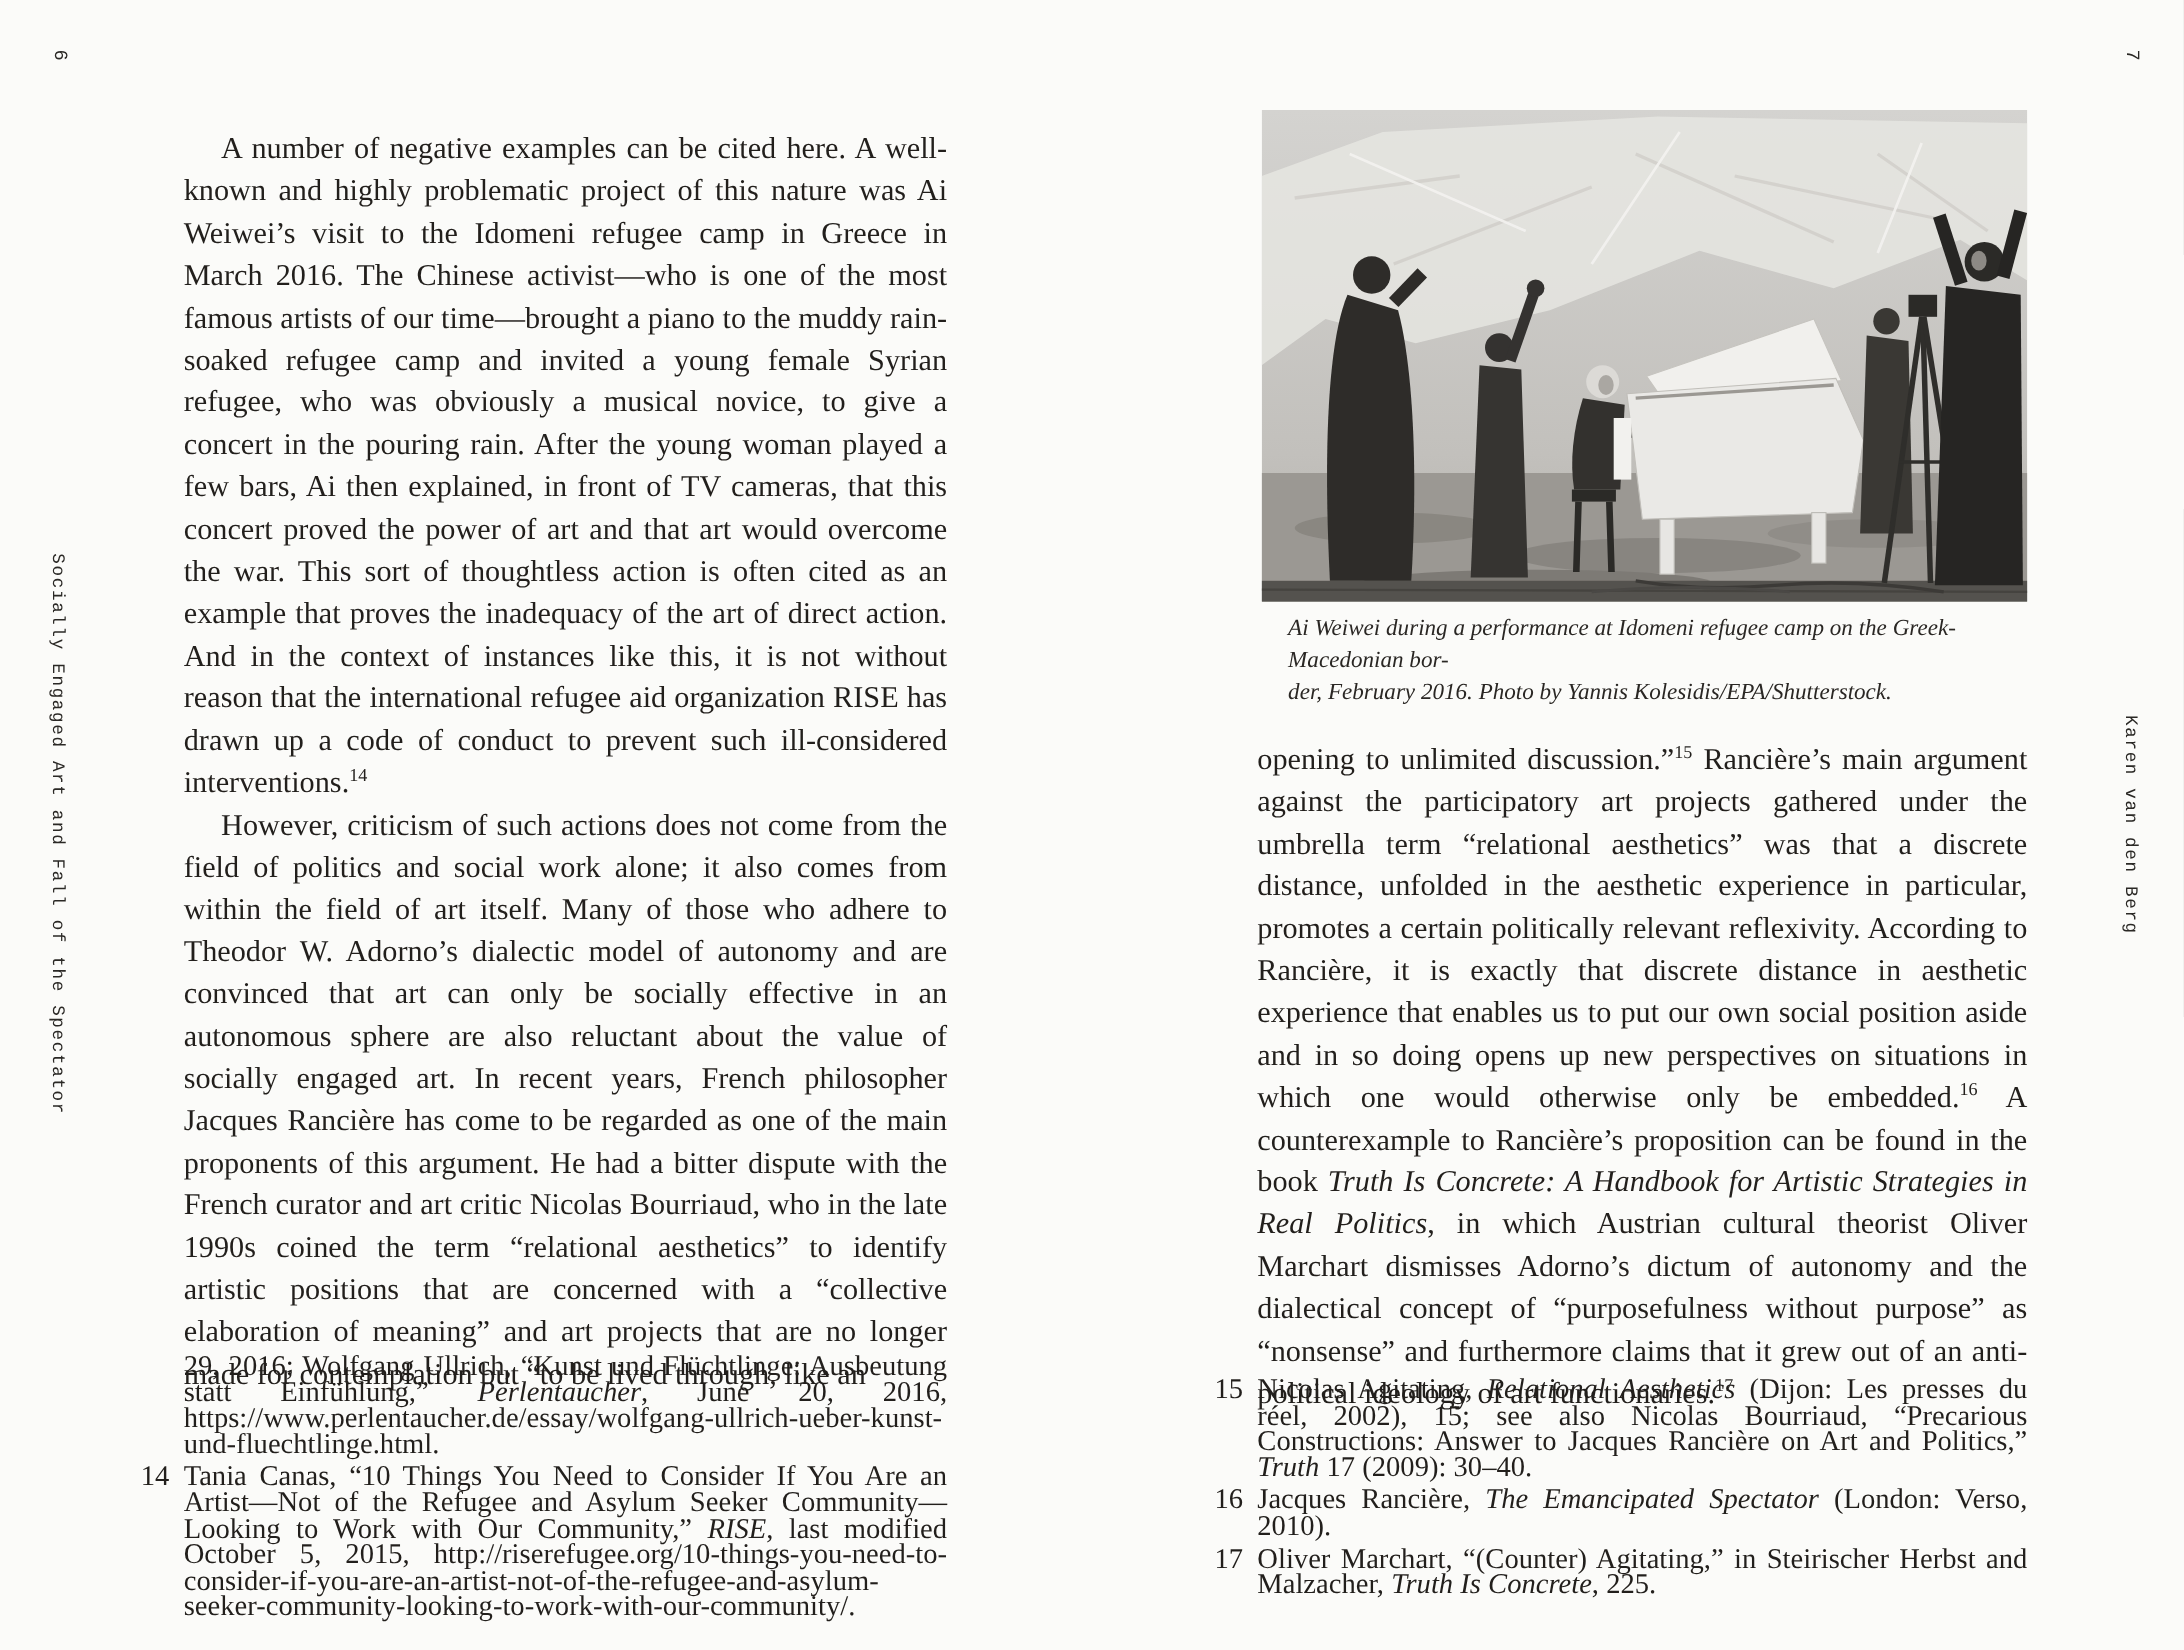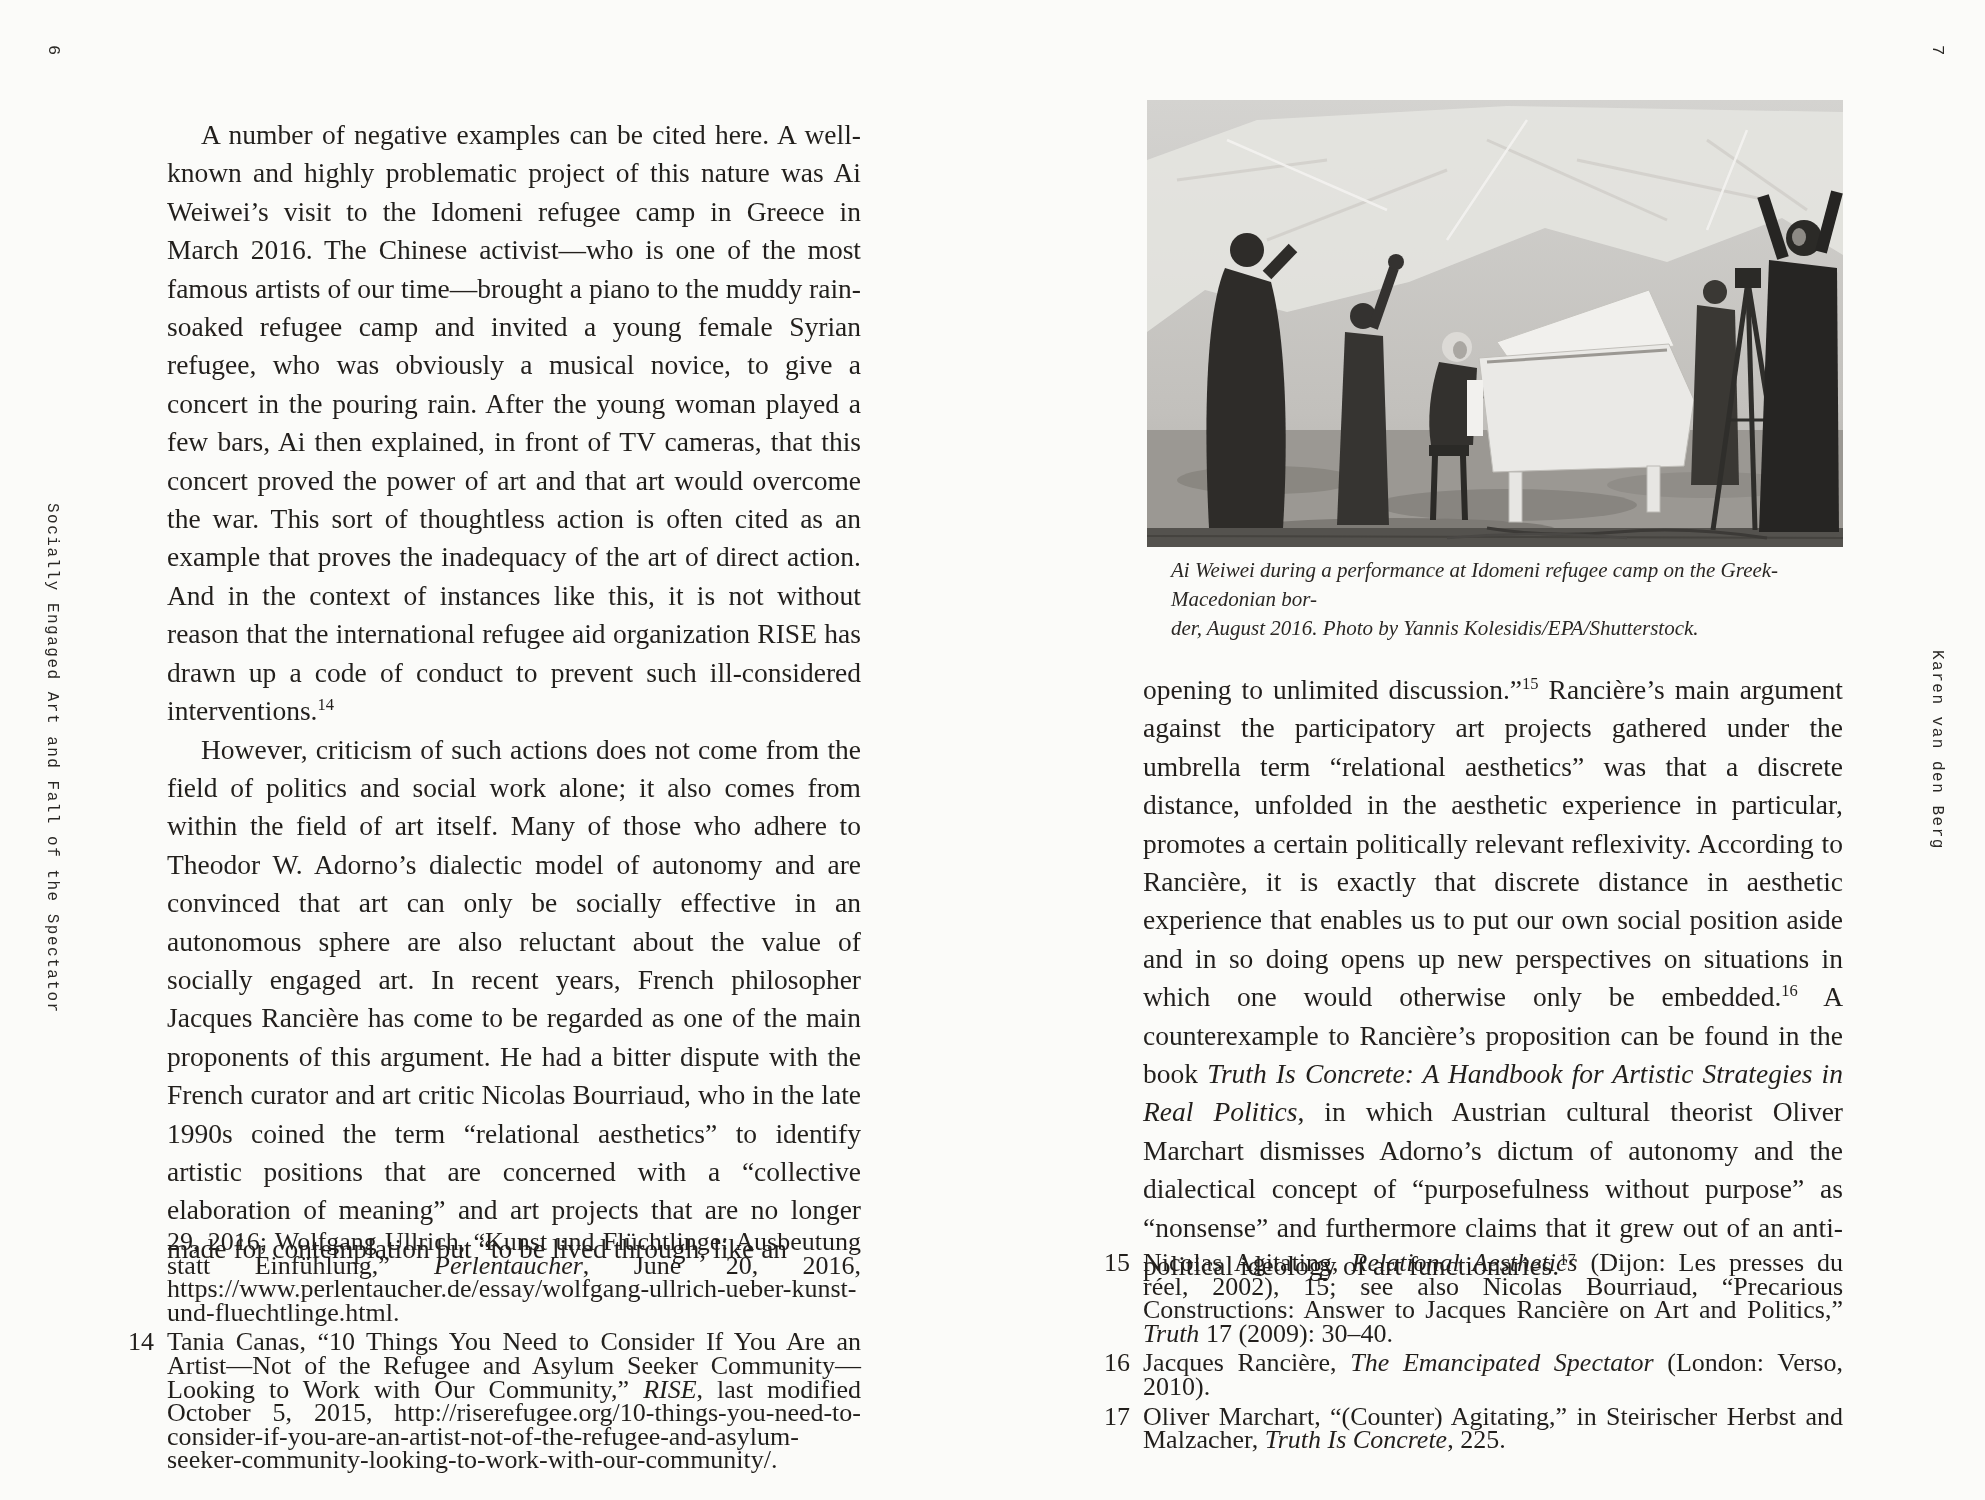--- a/index.html
+++ b/index.html
@@ -150,21 +150,21 @@
     <path d="M622,160 L612,432 L692,432 L690,168 Z" fill="#262523"></path>
     <line x1="636" y1="158" x2="616" y2="96" stroke="#262523" stroke-width="12"></line>
     <line x1="674" y1="152" x2="690" y2="92" stroke="#262523" stroke-width="12"></line>
 
     <path d="M340,428 q60,10 130,4 t150,6" stroke="#3c3a37" stroke-width="3" fill="none"></path>
     <path d="M300,438 q90,-8 180,0" stroke="#4a4845" stroke-width="2.5" fill="none"></path>
   </svg>
 
   <div class="caption" style="left:1143px;top:556px;width:702px;margin-left:28px;">
     <div>Ai Weiwei during a performance at Idomeni refugee camp on the Greek-Macedonian bor-</div>
-    <div>der, August 2016. Photo by Yannis Kolesidis/EPA/Shutterstock.</div>
+    <div>der, February 2016. Photo by Yannis Kolesidis/EPA/Shutterstock.</div>
   </div>
 
   <div class="bodytext" style="left:1143px;top:645px;width:700px;">
     <p><span>opening to unlimited discussion.”</span><sup>15</sup><span> Rancière’s main argument against the participatory art projects gathered under the umbrella term “relational aesthetics” was that a discrete distance, unfolded in the aesthetic experience in particular, promotes a certain politically relevant reflexivity. According to Rancière, it is exactly that discrete distance in aesthetic experience that enables us to put our own social position aside and in so doing opens up new perspectives on situations in which one would otherwise only be embedded.</span><sup>16</sup><span> A counterexample to Rancière’s proposition can be found in the book </span><span class="it">Truth Is Concrete: A Handbook for Artistic Strategies in Real Politics</span><span>, in which Austrian cultural theorist Oliver Marchart dismisses Adorno’s dictum of autonomy and the dialectical concept of “purposefulness without purpose” as “nonsense” and furthermore claims that it grew out of an anti-political ideology of art functionaries.</span><sup>17</sup></p>
   </div>
 
   <div class="footnotes" style="left:1143px;top:1251px;width:700px;">
     <div class="fn">
       <span class="fn-num">15</span>
       <span><span>Nicolas Agitating, </span><span class="it">Relational Aesthetics</span><span> (Dijon: Les presses du réel, 2002), 15; see also Nicolas Bourriaud, “Precarious Constructions: Answer to Jacques Rancière on Art and Politics,” </span><span class="it">Truth</span><span> 17 (2009): 30–40.</span></span>

